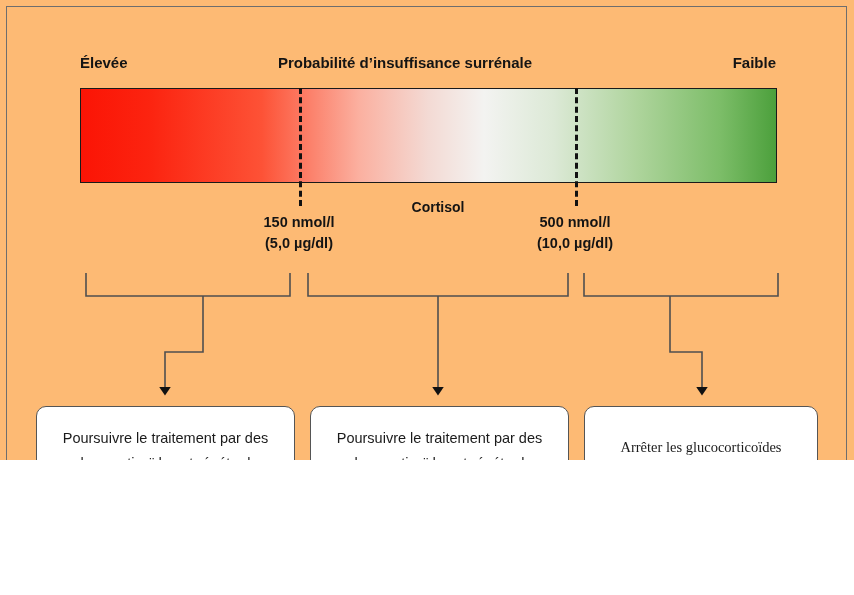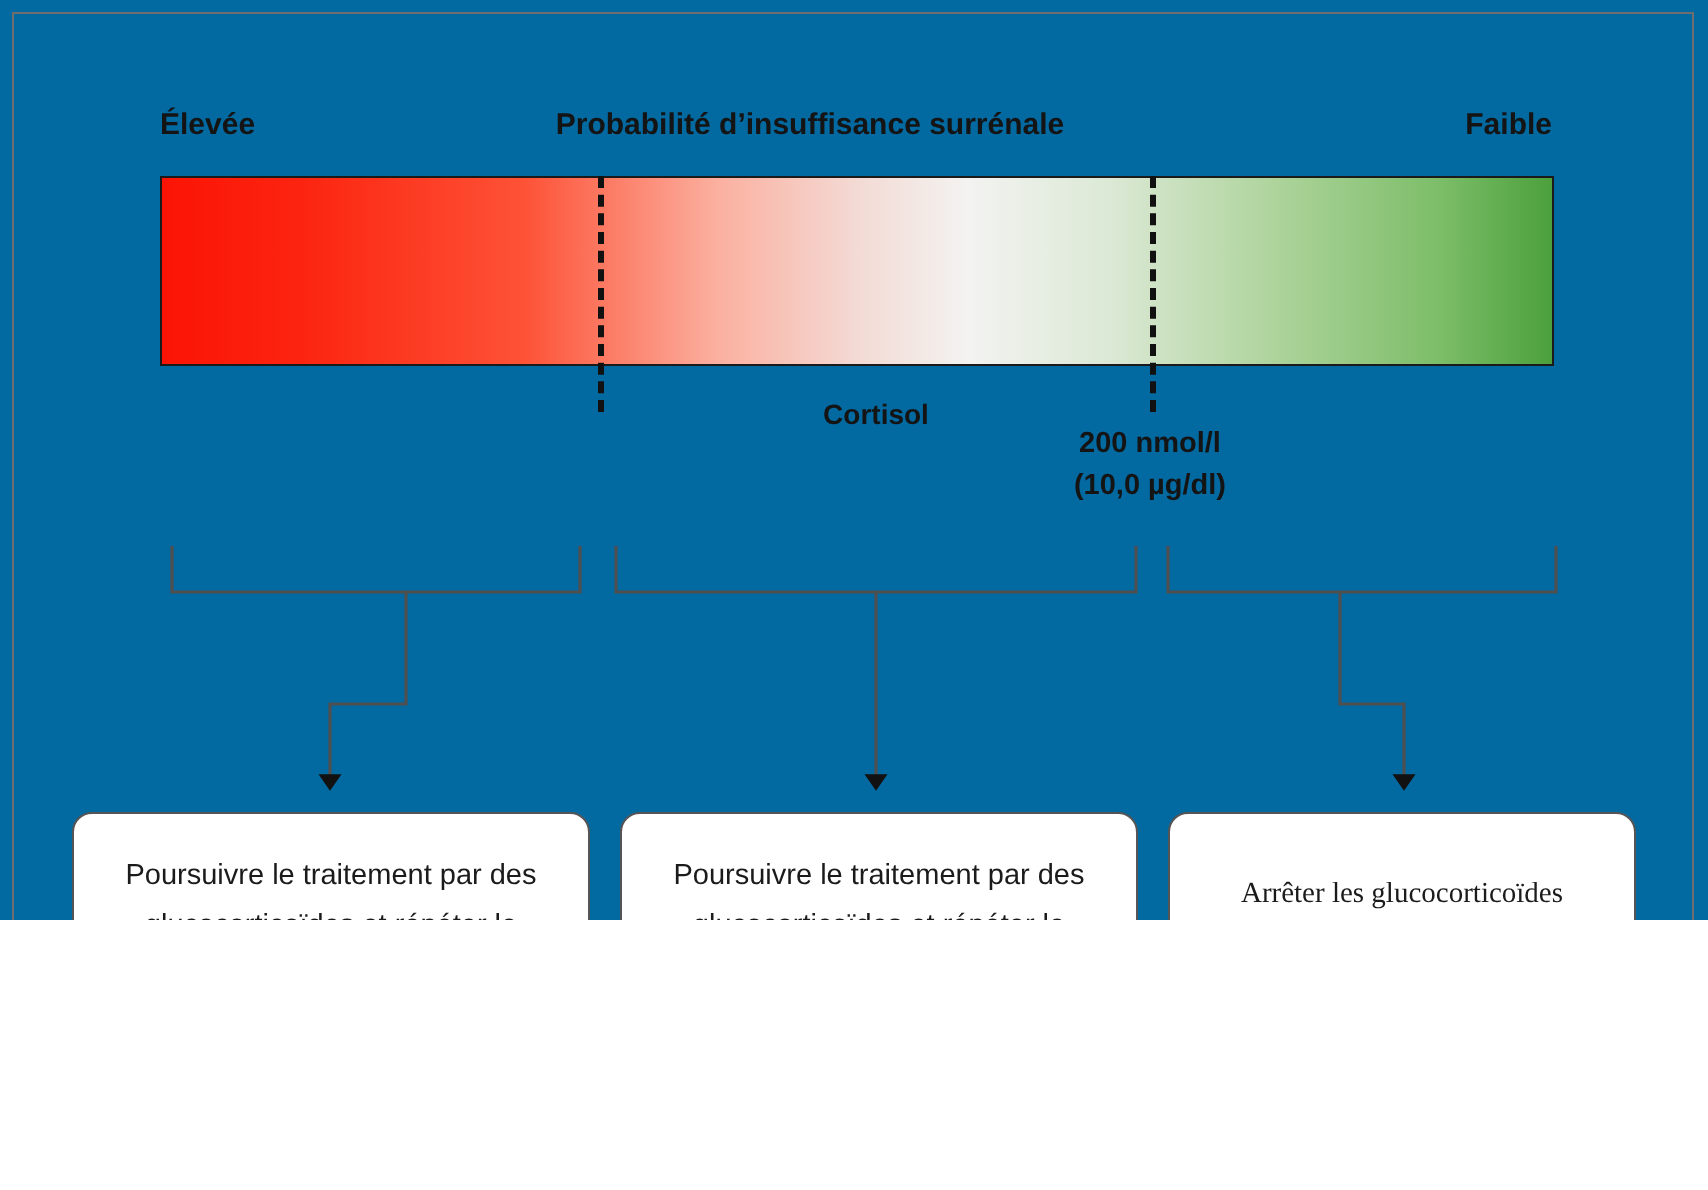--- a/index.html
+++ b/index.html
@@ -9,21 +9,21 @@
   }
   body {
     font-family: "Liberation Sans", sans-serif;
     -webkit-font-smoothing: antialiased;
   }
 
   #figure {
     position: relative;
     width: 854px;
     height: 460px;
-    background: #0369a1;
+    background: #fdba74;
     overflow: hidden;
   }
 
   
   .frame {
     position: absolute;
     left: 6px;
     top: 6px;
     width: 841px;
     height: 574px;
@@ -170,23 +170,27 @@
 
   <div class="lbl-top lbl-faible">Faible</div>
 
   <div class="bar-wrap">
     <div class="bar"></div>
   </div>
 
   <div class="dash dash-a"></div>
   <div class="dash dash-b"></div>
 
+  <div class="thr thr-a">
+    <div>150 nmol/l</div>
+    <div>(5,0 µg/dl)</div>
+  </div>
 
   <div class="thr thr-b">
-    <div>200 nmol/l</div>
+    <div>500 nmol/l</div>
     <div>(10,0 µg/dl)</div>
   </div>
 
   <div class="lbl-cortisol">Cortisol</div>
 
   <svg class="connectors" viewBox="0 0 854 595">
     <defs>
       <marker id="ah" markerWidth="9" markerHeight="9" refX="1.2" refY="4.2" orient="auto" markerUnits="strokeWidth">
         <path d="M0,0.6 L5.2,4.2 L0,7.8 z" fill="#111111"></path>
       </marker>

